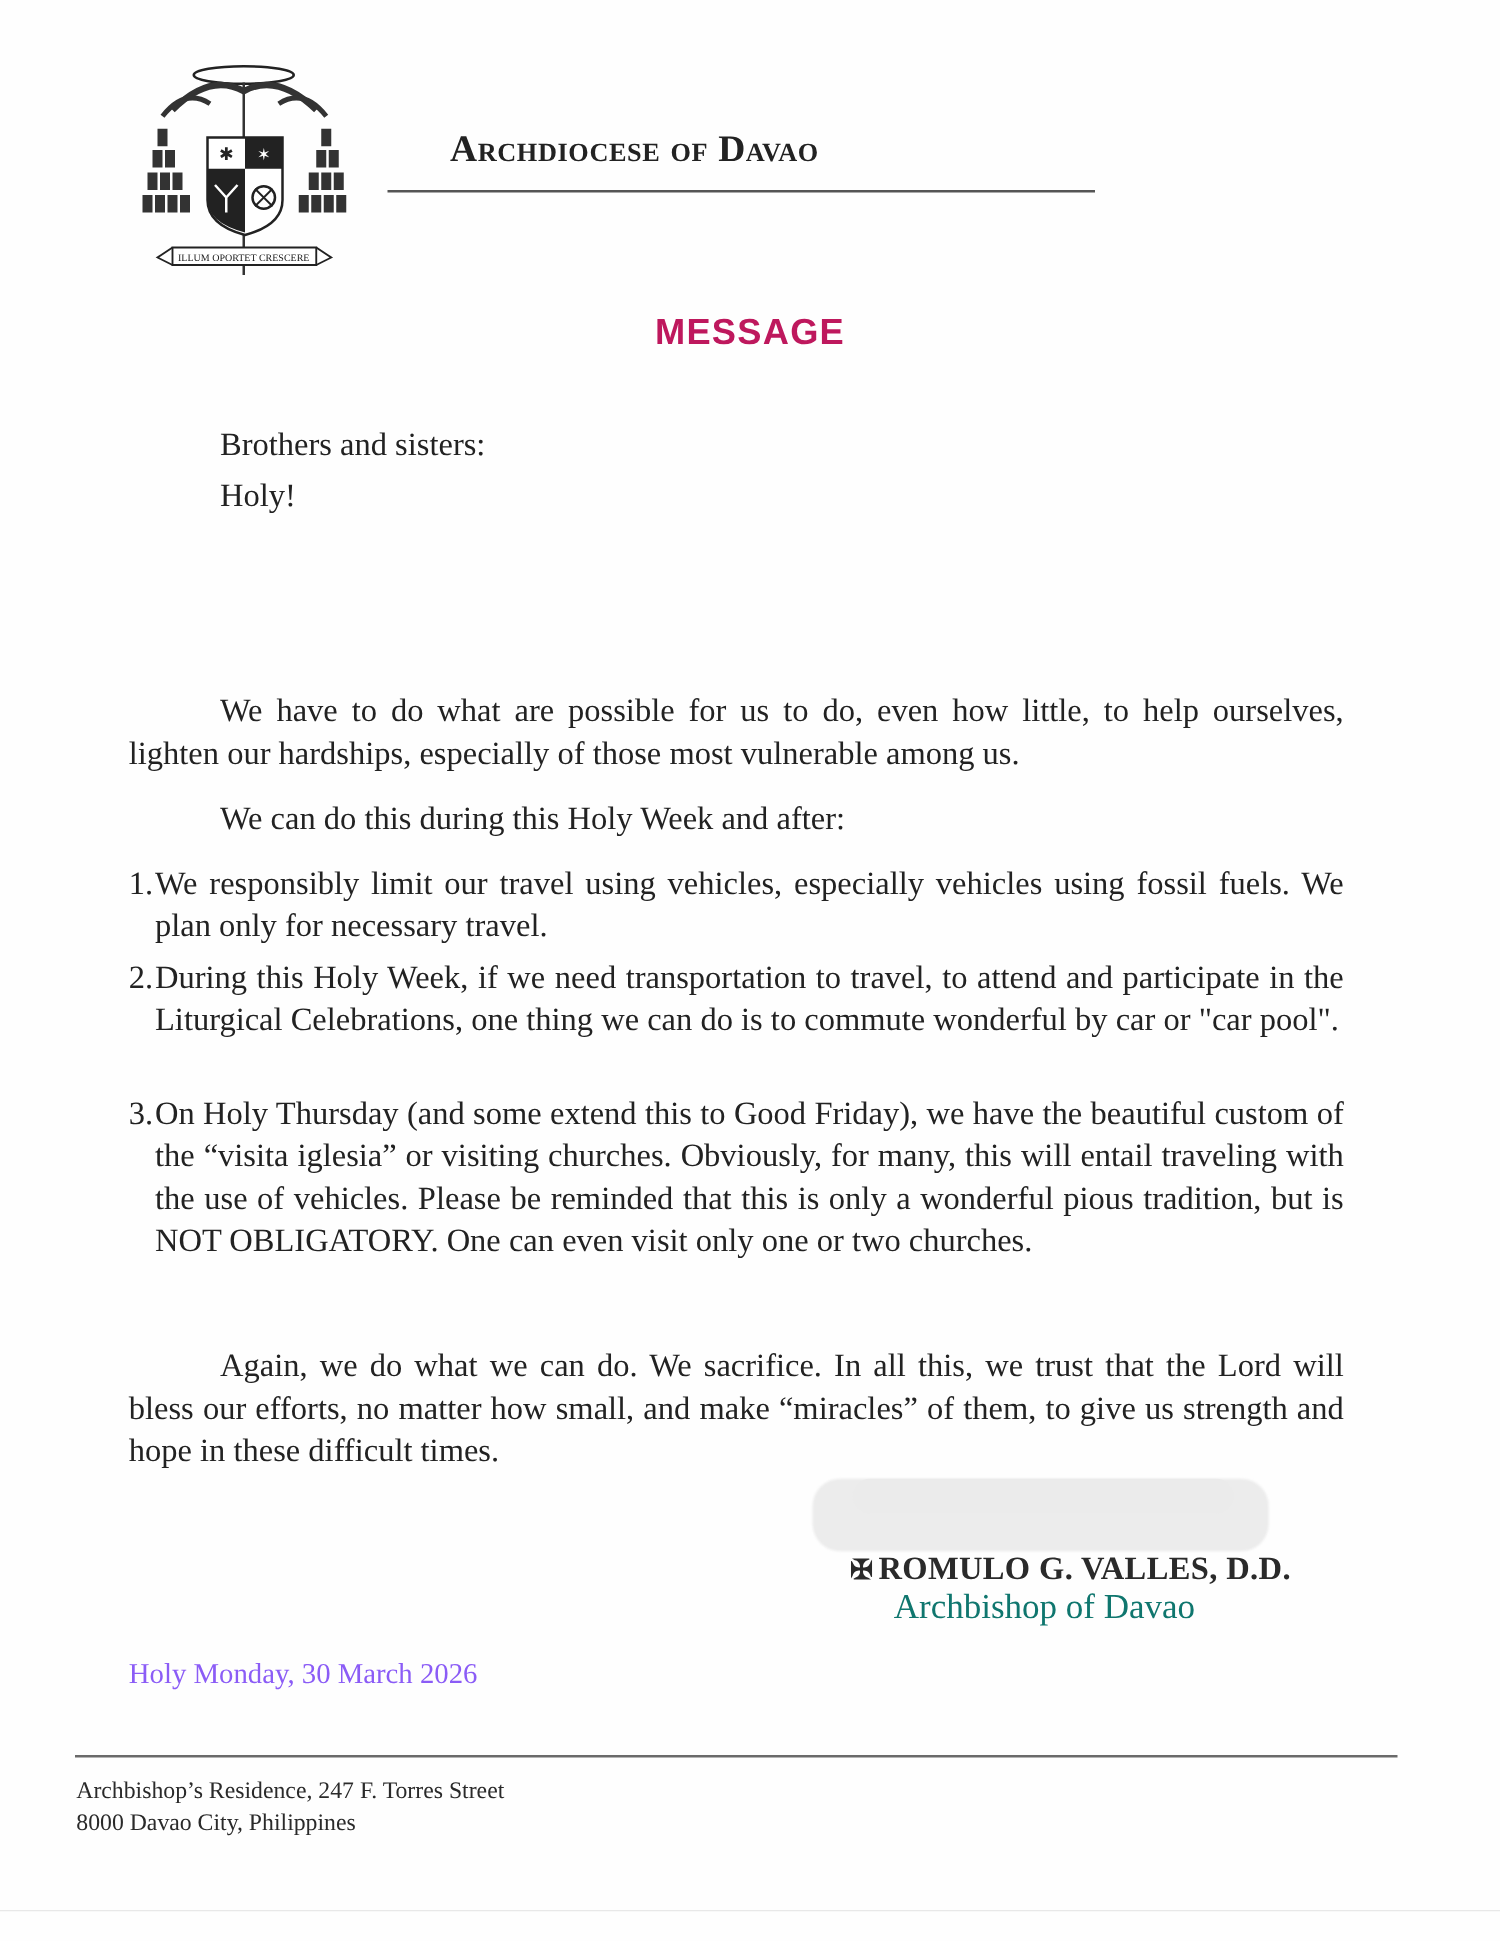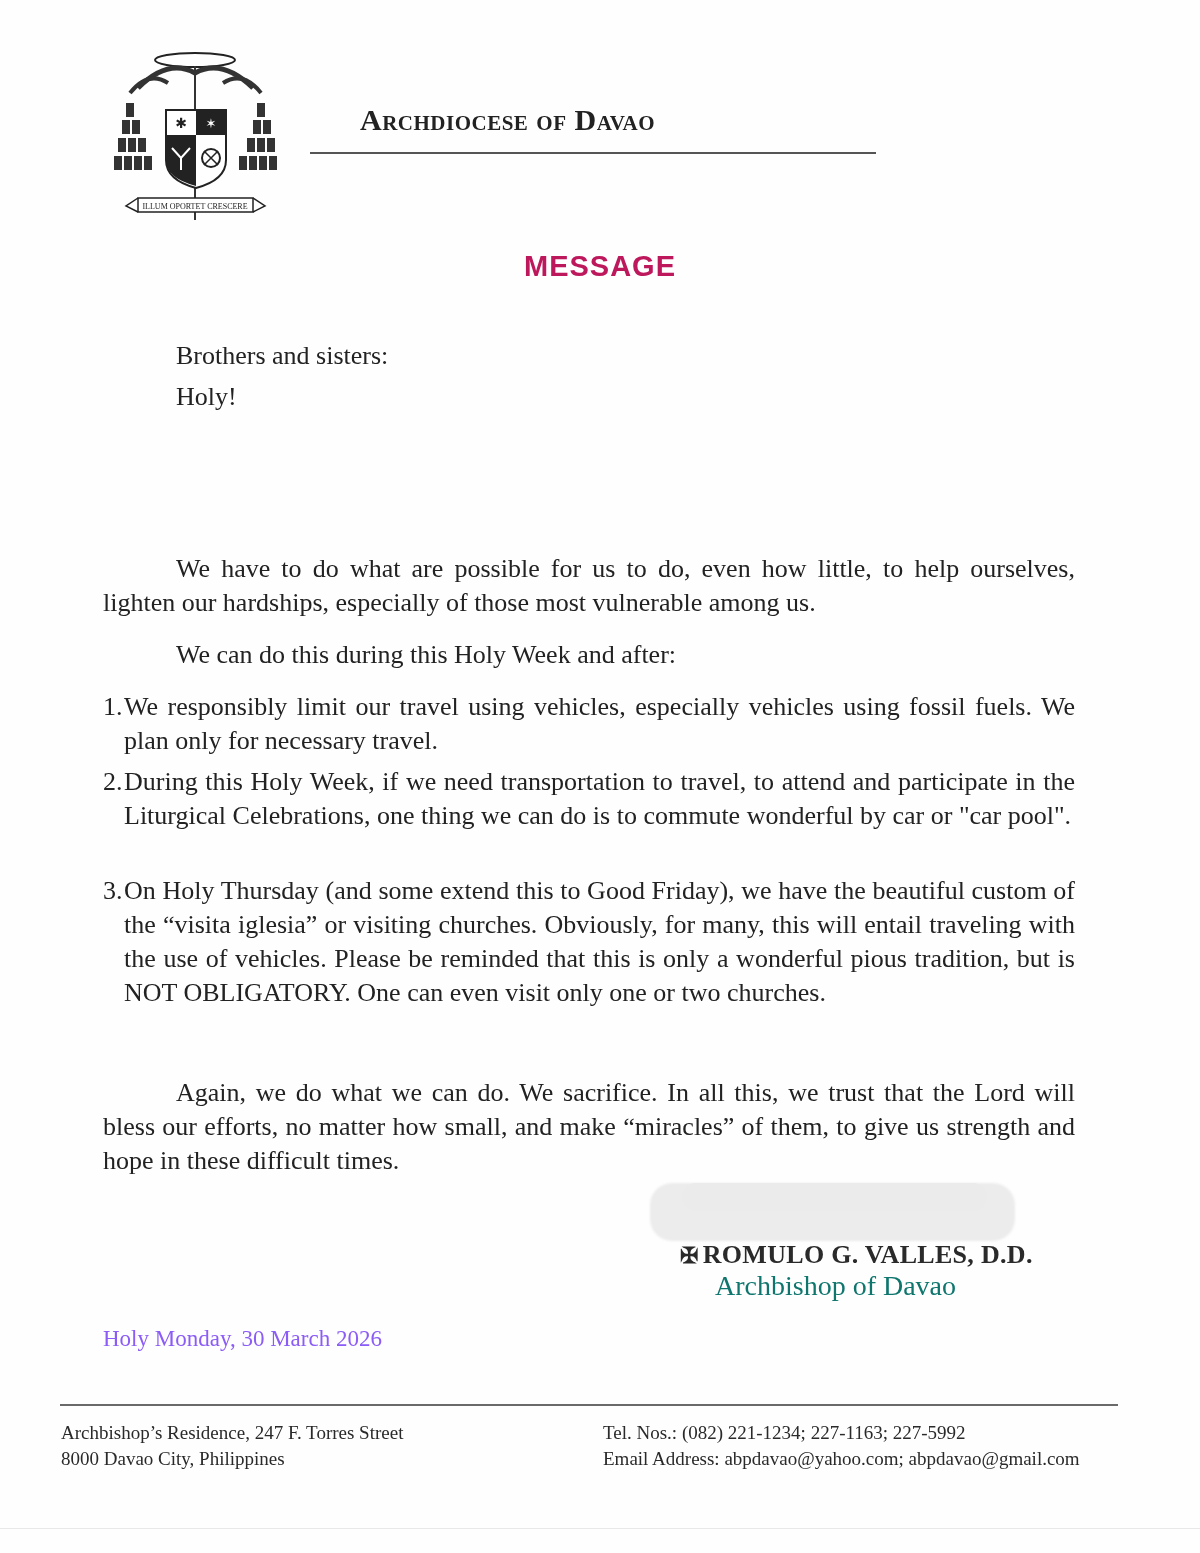--- a/index.html
+++ b/index.html
@@ -141,18 +141,14 @@
   </div>
   <div class="sig-title">Archbishop of Davao</div>
 
   <div class="date-line">Holy Monday, 30 March 2026</div>
 
   <div class="footer-rule"></div>
   <div class="footer-left">
     <div>Archbishop’s Residence, 247 F. Torres Street</div>
     <div>8000 Davao City, Philippines</div>
   </div>
-  <div class="footer-right">
-    <div>Tel. Nos.: (082) 221-1234; 227-1163; 227-5992</div>
-    <div>Email Address: abpdavao@yahoo.com; abpdavao@gmail.com</div>
-  </div>
   <div class="bottom-edge"></div>
 </div>
 
 </body></html>

